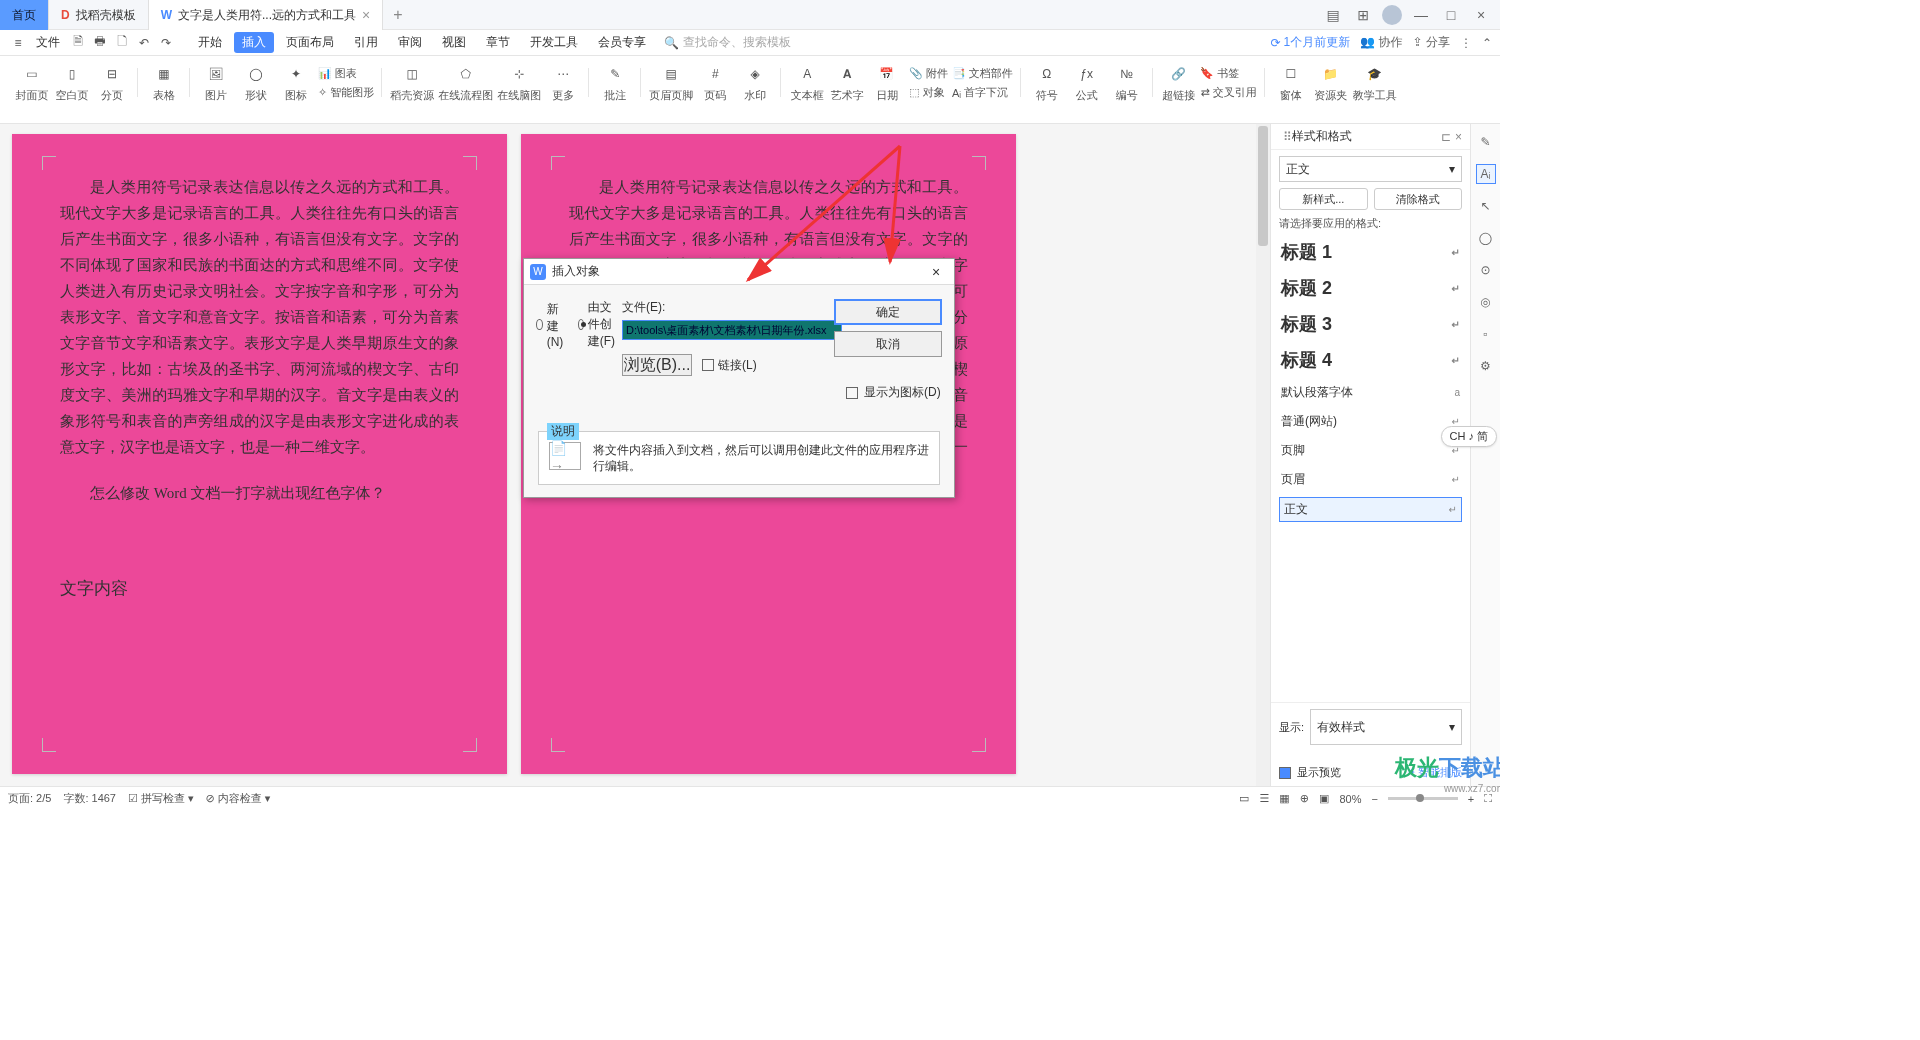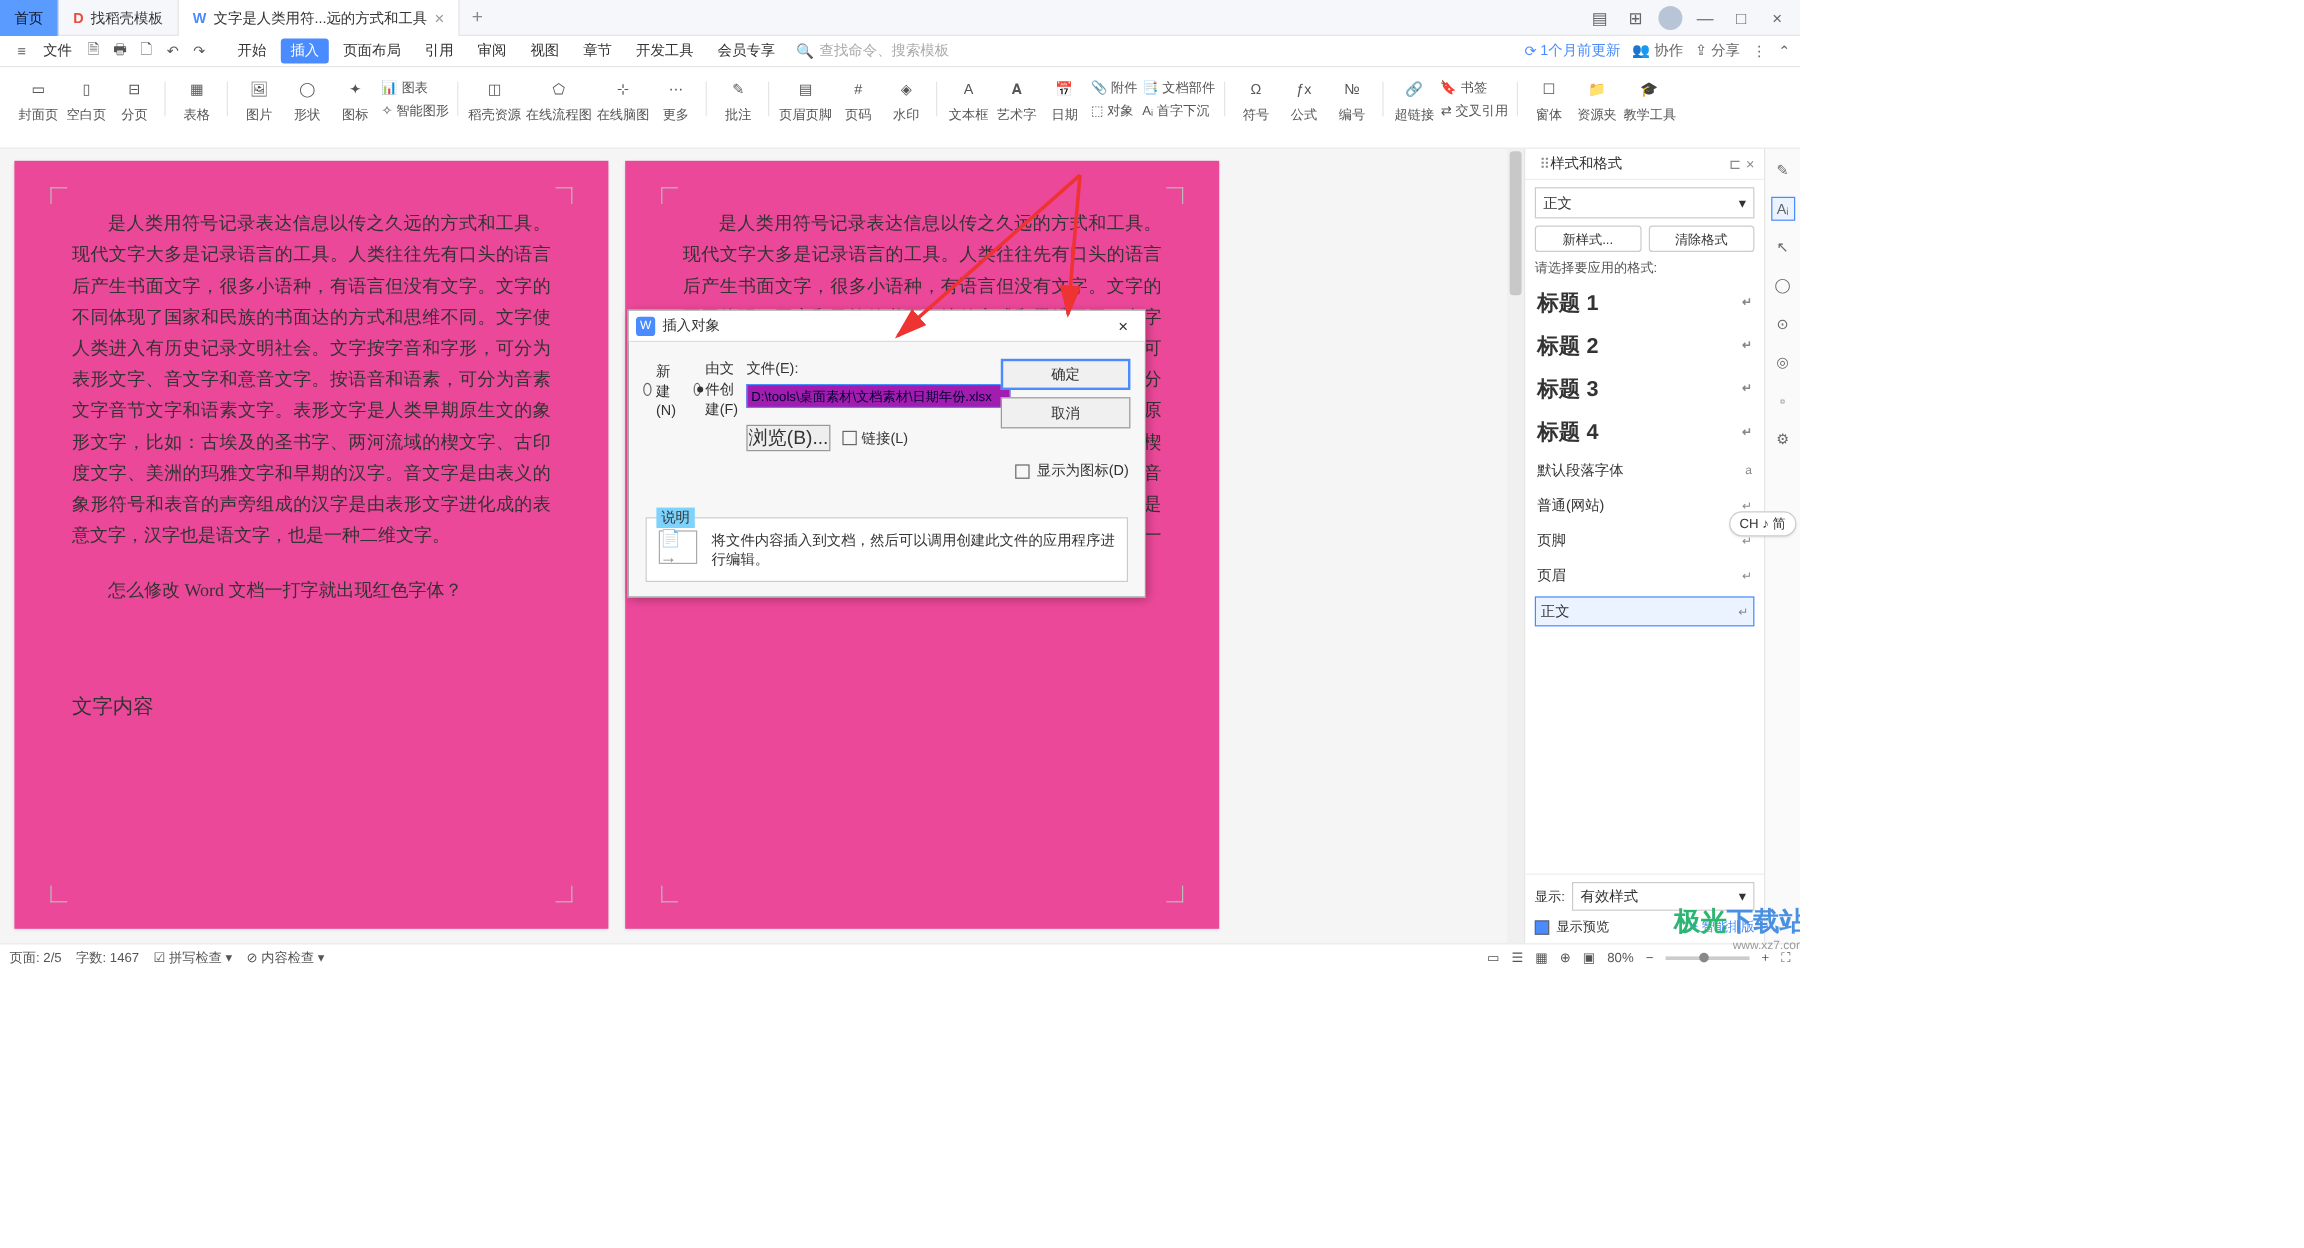--- a/index.html
+++ b/index.html
@@ -48,21 +48,21 @@
 .sp-body{padding:6px 8px;display:flex;flex-direction:column;gap:6px;}
 .sp-select{height:26px;border:1px solid #ccc;display:flex;align-items:center;padding:0 6px;font-size:12px;justify-content:space-between;}
 .sp-btns{display:flex;gap:6px;}
 .sp-btn{flex:1;height:22px;border:1px solid #ccc;border-radius:3px;display:flex;align-items:center;justify-content:center;font-size:11px;}
 .sp-label{font-size:11px;color:#555;}
 .style-item{display:flex;justify-content:space-between;align-items:center;padding:3px 2px;}
 .style-item.big{font-size:18px;font-family:"SimSun";font-weight:bold;}
 .style-item.norm{font-size:12px;}
 .style-item.sel{border:1px solid #4a8bff;background:#eaf3ff;padding:3px 4px;}
 .style-mark{font-size:10px;color:#888;}
-.sp-footer{margin-top:auto;padding:6px 8px;border-top:1px solid #eee;display:flex;flex-direction:column;gap:6px;font-size:11px;}
+.sp-footer{margin-top:auto;padding:6px 8px;border-top:1px solid #eee;display:flex;flex-direction:column;gap:20px;font-size:11px;}
 .sp-footer .row{display:flex;align-items:center;gap:6px;}
 .sideicons{width:30px;border-left:1px solid #e5e5e5;display:flex;flex-direction:column;align-items:center;gap:12px;padding-top:8px;background:#fafafa;}
 .sideicons span{width:20px;height:20px;display:flex;align-items:center;justify-content:center;color:#666;}
 .sideicons .active{border:1px solid #4a8bff;background:#eaf3ff;}
 .ch-chip{position:absolute;right:3px;top:426px;background:#fff;border:1px solid #ccc;border-radius:12px;padding:2px 8px;font-size:11px;box-shadow:0 1px 2px rgba(0,0,0,0.1);}
 .statusbar{height:24px;display:flex;align-items:center;border-top:1px solid #e5e5e5;padding:0 8px;font-size:11px;color:#555;gap:12px;}
 .statusbar .right{margin-left:auto;display:flex;align-items:center;gap:10px;}
 .watermark{position:absolute;right:-5px;bottom:22px;font-size:22px;font-weight:bold;}
 .watermark .a{color:#2bb673;}
 .watermark .b{color:#4a90e2;}
@@ -71,21 +71,21 @@
 .dlg-title{height:26px;display:flex;align-items:center;padding:0 6px;background:#fff;border-bottom:1px solid #ddd;}
 .dlg-title .wico{width:16px;height:16px;background:#4a8bff;border-radius:3px;margin-right:6px;display:flex;align-items:center;justify-content:center;color:#fff;font-size:10px;}
 .dlg-title .close{margin-left:auto;width:24px;text-align:center;font-size:14px;}
 .dlg-body{padding:14px 12px 10px;position:relative;}
 .radio-col{width:86px;display:flex;flex-direction:row;gap:10px;}
 .radio-opt{display:flex;align-items:center;gap:4px;font-size:12px;}
 .radio-dot{width:11px;height:11px;border:1px solid #666;border-radius:50%;position:relative;}
 .radio-dot.on::after{content:"";position:absolute;top:2px;left:2px;width:5px;height:5px;background:#333;border-radius:50%;}
 .file-col{flex:1;}
 .file-label{font-size:12px;margin-bottom:4px;}
-.file-input{width:220px;height:20px;border:1px solid #4a8bff;background:#a21caf;padding:1px 3px;font-size:11px;color:#003;}
+.file-input{width:220px;height:20px;border:1px solid #4a8bff;background:#0f766e;padding:1px 3px;font-size:11px;color:#003;}
 .dlg-btns{position:absolute;right:12px;top:14px;display:flex;flex-direction:column;gap:6px;}
 .dlg-btn{width:108px;height:26px;border:1px solid #999;background:#f0f0f0;display:flex;align-items:center;justify-content:center;font-size:12px;}
 .dlg-btn.primary{border:2px solid #4a8bff;}
 .browse-row{display:flex;align-items:center;gap:10px;margin-left:86px;margin-top:4px;}
 .browse-btn{width:70px;height:22px;border:1px solid #999;background:#eee;display:flex;align-items:center;justify-content:center;font-size:16px;}
 .chk{width:12px;height:12px;border:1px solid #666;}
 .showico-row{display:flex;align-items:center;gap:6px;margin-left:310px;margin-top:8px;}
 .desc-box{border:1px solid #ccc;margin:30px 2px 2px;padding:10px;display:flex;gap:12px;position:relative;background:#fff;}
 .desc-box .leg{position:absolute;top:-9px;left:8px;background:#7dd3fc;padding:0 4px;font-size:12px;}
 .desc-ico{width:32px;height:28px;border:1px solid #aaa;display:flex;align-items:center;justify-content:center;font-size:14px;color:#888;}
@@ -382,21 +382,21 @@
           <span class="style-mark">↵</span>
         </div>
       <div class="style-item norm sel">
           <span>正文</span>
           <span class="style-mark">↵</span>
         </div>
     </div>
     <div class="sp-footer">
       <div class="row">
           <span>显示:</span>
-        <div class="sp-select" style="flex:1;height:24px">
+        <div class="sp-select" style="flex:1;height:36px">
             <span>有效样式</span>
             <span>▾</span>
           </div>
       </div>
       <div class="row">
           <span class="chk" style="background:#4a8bff"></span>
           <span>显示预览</span>
         <span style="margin-left:auto;color:#4a8bff;display:flex;align-items:center;gap:2px">✦ <span>智能排版</span></span>
       </div>
     </div>

